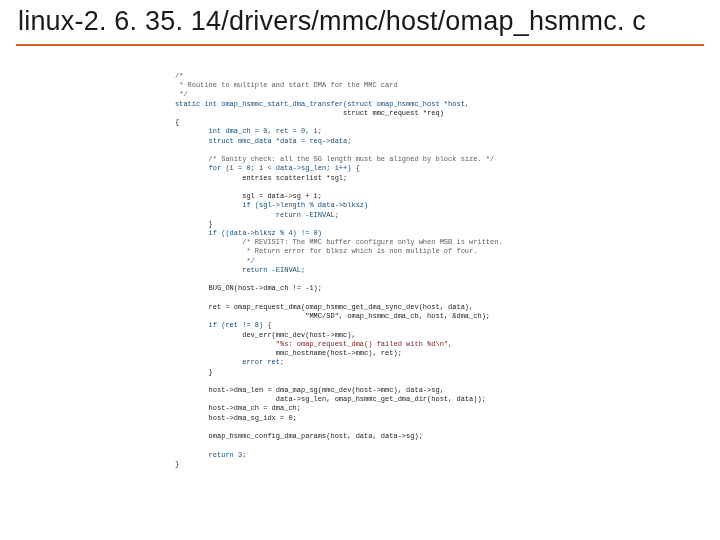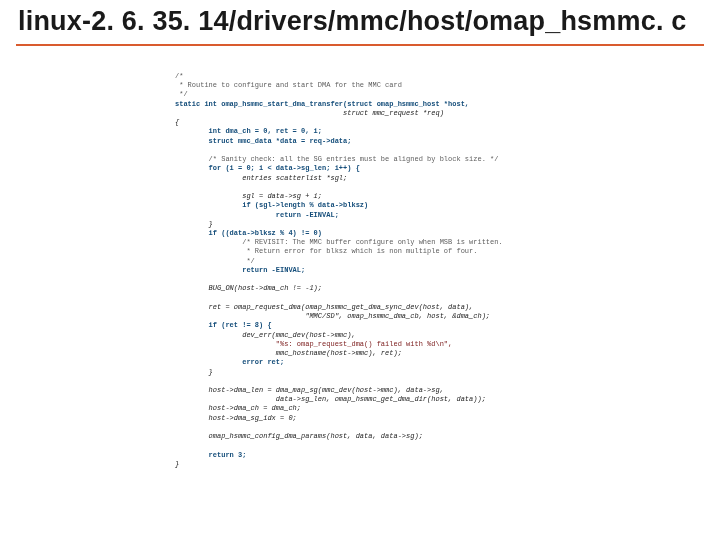--- a/index.html
+++ b/index.html
@@ -16,21 +16,21 @@
     width: 720px;
     height: 540px;
     box-sizing: border-box;
   }
   .title {
     position: absolute;
     left: 18px;
     top: 6px;
     right: 18px;
     font-size: 27px;
-    font-weight: 700;
+    font-weight: 400;
     color: #1a1a1a;
     letter-spacing: 0.2px;
     white-space: nowrap;
   }
   .title-rule {
     position: absolute;
     left: 16px;
     right: 16px;
     top: 44px;
     height: 0;
@@ -43,42 +43,42 @@
     width: 400px;
     height: 430px;
     font-family: Consolas, "Courier New", monospace;
     font-size: 7px;
     line-height: 1.32;
     color: #222;
     white-space: pre;
     filter: blur(0.35px);
   }
   .codebox .cmt  { color:#5f5f5f; }
-  .codebox .kw   { color:#144d7a; font-weight:700; }
+  .codebox .kw   { color:#144d7a; font-weight:400; }
   .codebox .lit  { color:#7a1a1a; }
-  .codebox .id   { color:#222;font-style:italic; }
+  .codebox .id   { color:#222; }
 </style>
 </head>
 <body>
 <div class="slide">
 
   <div class="title">linux-2. 6. 35. 14/drivers/mmc/host/omap_hsmmc. c</div>
 
   <div class="title-rule"></div>
 
   <div class="codebox"><span class="cmt">/*</span>
-<span class="cmt"> * Routine to configure and start DMA for the MMC card</span>
+<span class="cmt"> * Routine to multiple and start DMA for the MMC card</span>
 <span class="cmt"> */</span>
 <span class="kw">static int omap_hsmmc_start_dma_transfer(struct omap_hsmmc_host *host,</span>
 <span class="id">                                        struct mmc_request *req)</span>
 <span class="id">{</span>
 <span class="kw">        int dma_ch = 0, ret = 0, i;</span>
 <span class="kw">        struct mmc_data *data = req-&gt;data;</span>
 <span class="id"></span>
-<span class="cmt">        /* Sanity check: all the SG entries must be aligned by block size. */</span>
+<span class="cmt">        /* Sanity check: all the SG length must be aligned by block size. */</span>
 <span class="kw">        for (i = 0; i &lt; data-&gt;sg_len; i++) {</span>
 <span class="id">                entries scatterlist *sgl;</span>
 <span class="id"></span>
 <span class="id">                sgl = data-&gt;sg + i;</span>
 <span class="kw">                if (sgl-&gt;length % data-&gt;blksz)</span>
 <span class="kw">                        return -EINVAL;</span>
 <span class="id">        }</span>
 <span class="kw">        if ((data-&gt;blksz % 4) != 0)</span>
 <span class="cmt">                /* REVISIT: The MMC buffer configure only when MSB is written.</span>
 <span class="cmt">                 * Return error for blksz which is non multiple of four.</span>

